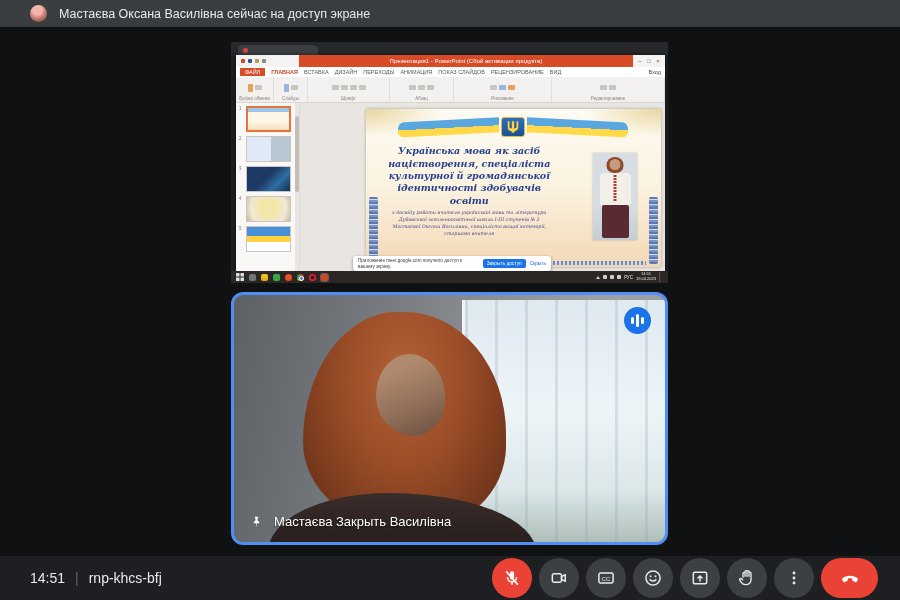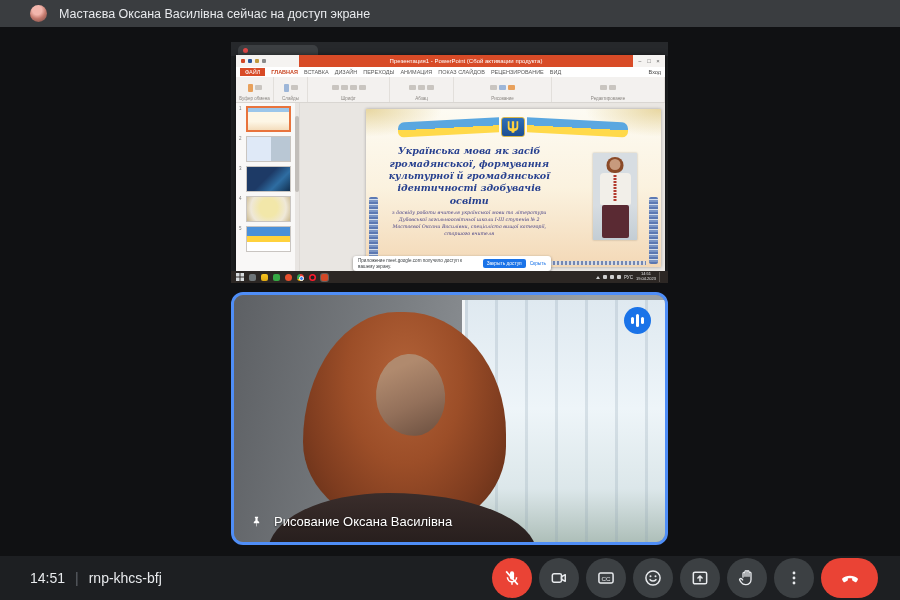--- a/index.html
+++ b/index.html
@@ -280,21 +280,21 @@
           <div class="orn-bottom"></div>
           <div class="flag-ribbon">
             <div class="wing l"></div>
             <div class="wing r"></div>
             <div class="emblem">
               <svg width="12" height="14" viewBox="0 0 20 24">
                   <path d="M4 2v10a2 2 0 0 0 2 2h2V2h4v12h2a2 2 0 0 0 2-2V2h3v11c0 4-3 6-6 6l-1 3h-4l-1-3c-3 0-6-2-6-6V2z" fill="#ffd23e"></path>
                 </svg>
             </div>
           </div>
-          <div class="slide-title">Українська мова як засіб громадянської, формування культурної й громадянської ідентичності здобувачів освіти</div>
+          <div class="slide-title">Українська мова як засіб націєтворення, спеціаліста культурної й громадянської ідентичності здобувачів освіти</div>
           <div class="slide-sub">з досвіду роботи вчителя української мови та літератури Дубовської загальноосвітньої школи І-ІІІ ступенів № 2 Мастаєвої Оксани Василівни, спеціаліста вищої категорії, старшого вчителя</div>
           <div class="photo">
             <div class="ph-hair"></div>
             <div class="ph-head"></div>
             <div class="ph-blouse">
                 <div class="ph-stitch"></div>
               </div>
             <div class="ph-skirt"></div>
           </div>
         </div>
@@ -347,21 +347,21 @@
   <div class="torso"></div>
   <div class="audio">
     <i class="b1"></i>
       <i class="b2"></i>
       <i class="b3"></i>
   </div>
   <div class="tile-label">
     <svg width="13" height="13" viewBox="0 0 24 24">
       <path d="M9 3h6v2l-1 1v4l3 3v2h-4.5v5L12 22l-.5-2v-5H7v-2l3-3V6L9 5z" fill="#fff"></path>
     </svg>
-    <span class="tile-name">Рисование Оксана Василівна</span>
+    <span class="tile-name">Мастаєва Закрыть Василівна</span>
   </div>
 </div>
 
 <div class="footer">
   <div class="meta">
     <span>14:51</span>
     <span class="sep">|</span>
     <span>rnp-khcs-bfj</span>
   </div>
   <div class="controls">

